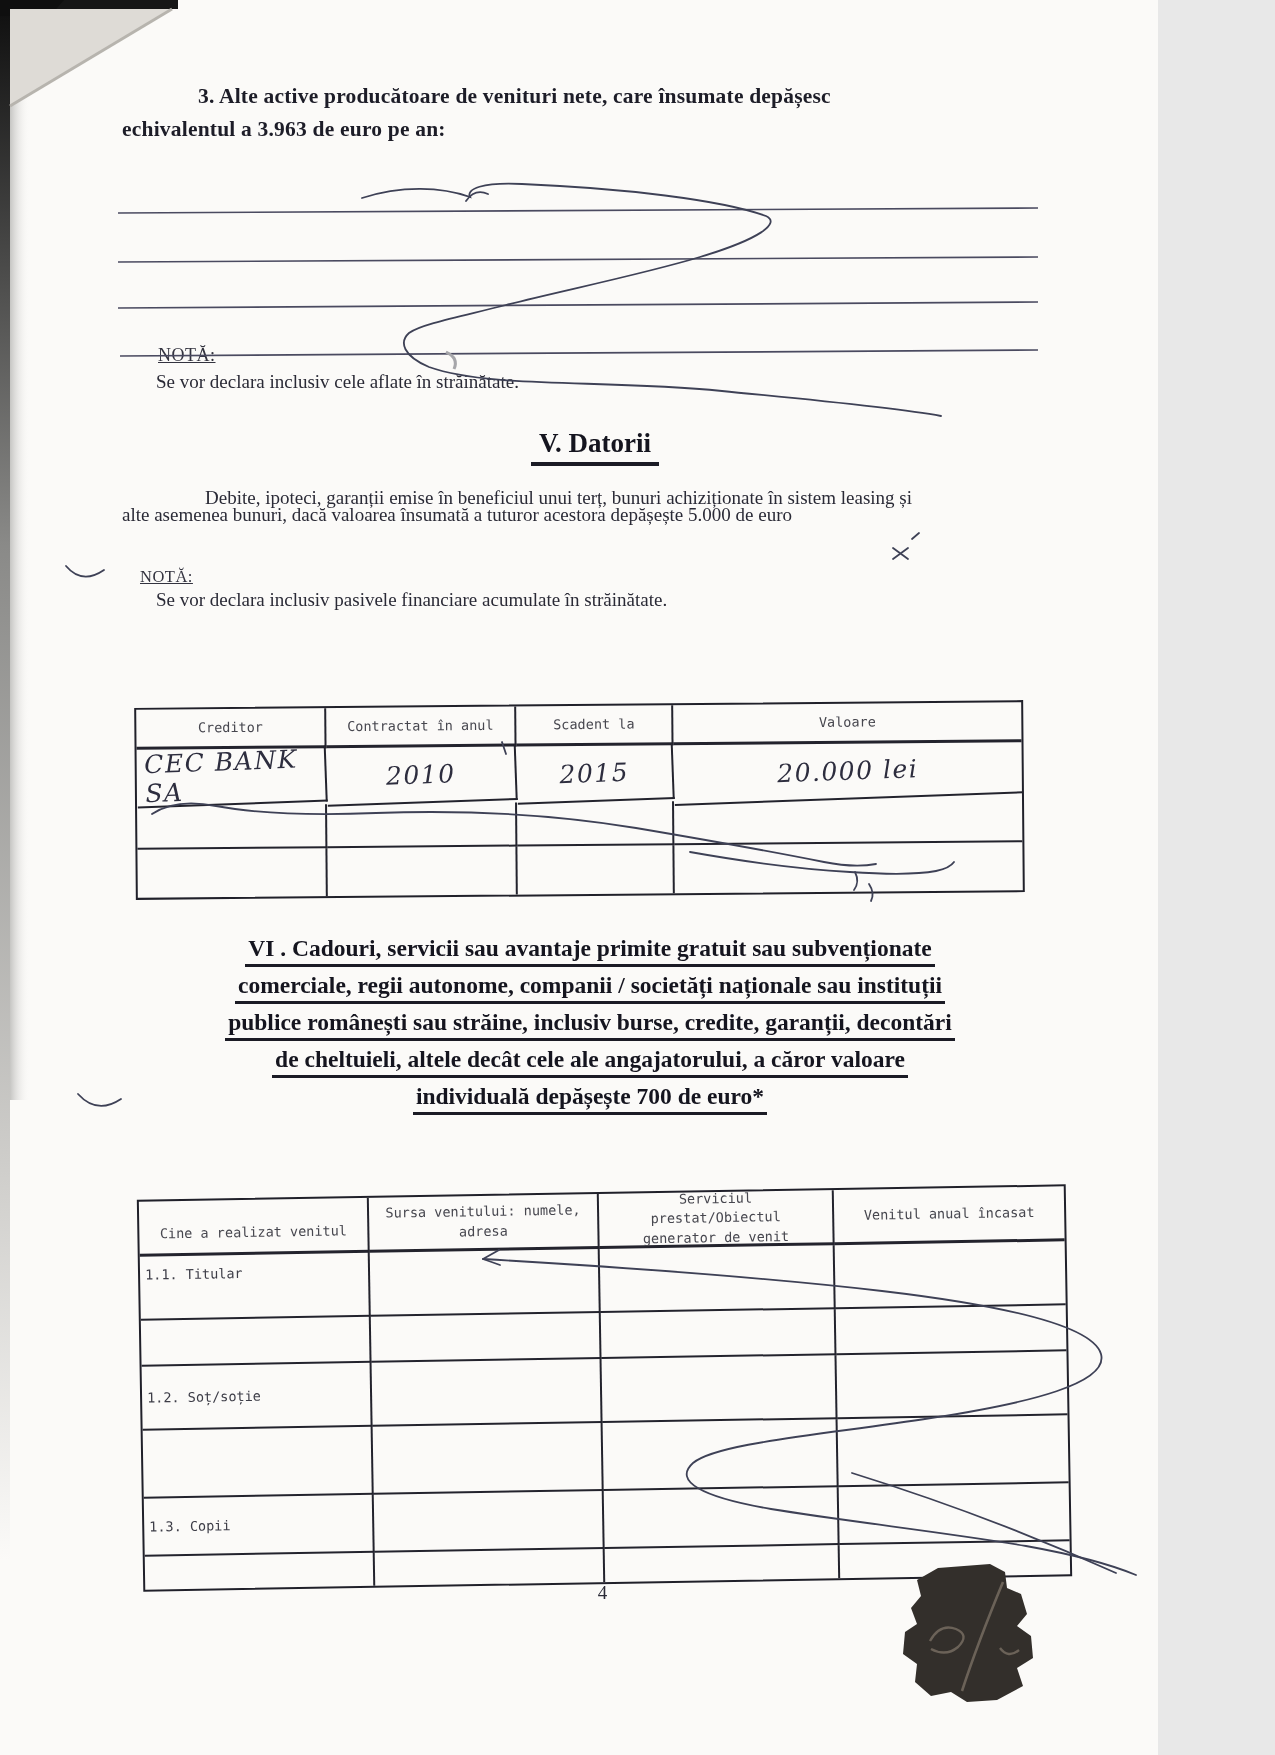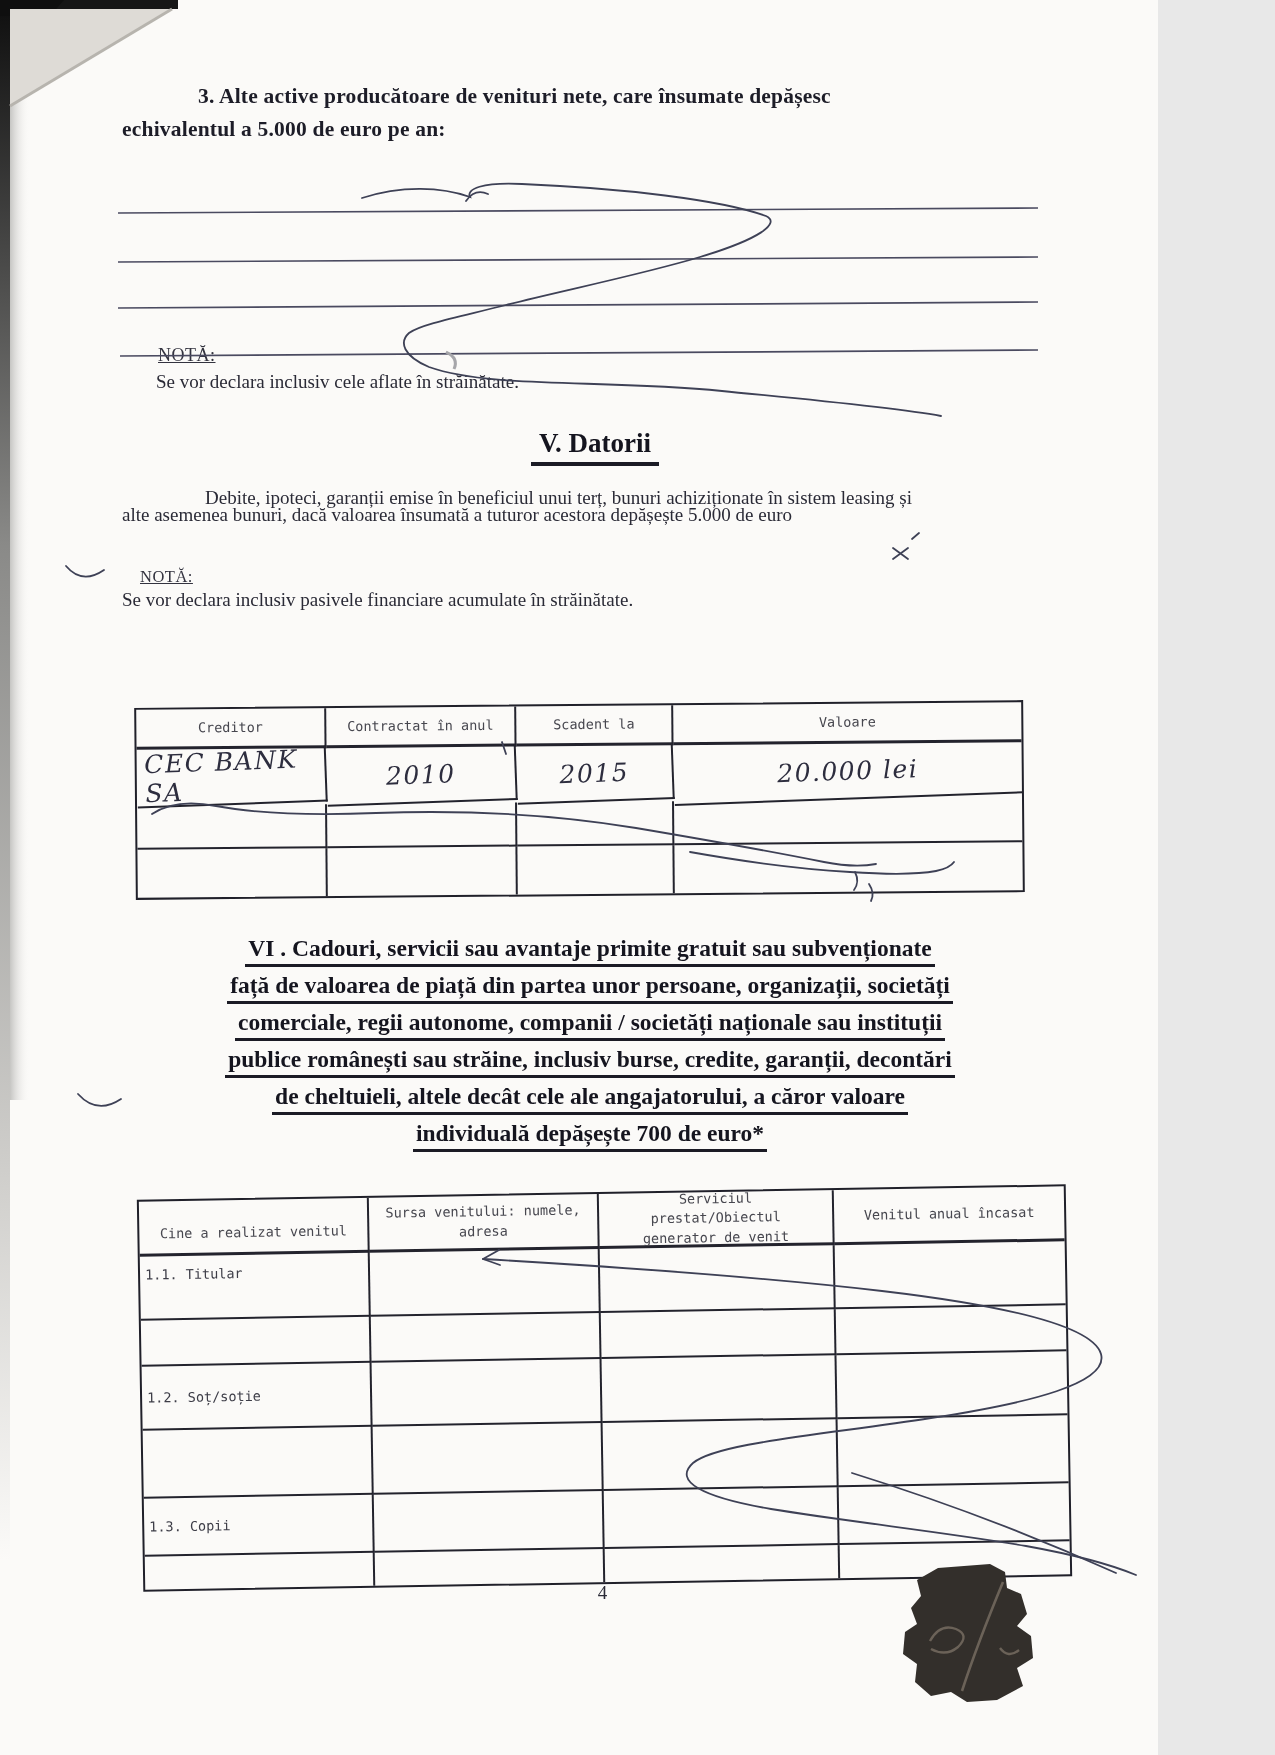--- a/index.html
+++ b/index.html
@@ -56,33 +56,33 @@
     </defs>
     <rect x="0" y="0" width="10" height="1560" fill="url(#lg1)"></rect>
     <rect x="10" y="0" width="20" height="1100" fill="url(#lg2)"></rect>
     <rect x="0" y="0" width="178" height="9" fill="#161616"></rect>
     <polygon points="0,0 64,0 50,16 0,16" fill="#0f0f0f"></polygon>
     <polygon points="10,9 172,9 10,106" fill="#dedbd6"></polygon>
     <line x1="172" y1="9" x2="10" y2="106" stroke="#b7b4ae" stroke-width="3"></line>
   </svg>
 
   <div class="abs h3line" style="left:198px;top:84px;">3. Alte active producătoare de venituri nete, care însumate depășesc</div>
-  <div class="abs h3line" style="left:122px;top:117px;">echivalentul a 5.000 de euro pe an:</div>
+  <div class="abs h3line" style="left:122px;top:117px;">echivalentul a 3.963 de euro pe an:</div>
 
   <div class="abs nota-label" style="left:158px;top:345px;">NOTĂ:</div>
   <div class="abs nota-text" style="left:156px;top:371px;">Se vor declara inclusiv cele aflate în străinătate.</div>
 
   <div class="abs v-title">
     <span>V. Datorii</span>
   </div>
   <div class="abs body-text" style="left:205px;top:487px;">Debite, ipoteci, garanții emise în beneficiul unui terț, bunuri achiziționate în sistem leasing și</div>
   <div class="abs body-text" style="left:122px;top:504px;">alte asemenea bunuri, dacă valoarea însumată a tuturor acestora depășește 5.000 de euro</div>
 
   <div class="abs nota-label" style="left:140px;top:567px;font-size:16.5px;">NOTĂ:</div>
-  <div class="abs nota-text" style="left:122px;top:589px;text-align:center;">Se vor declara inclusiv pasivele financiare acumulate în străinătate.</div>
+  <div class="abs nota-text" style="left:156px;top:589px;text-align:center;">Se vor declara inclusiv pasivele financiare acumulate în străinătate.</div>
 
   <div class="tbl" style="left:135px;top:704px;grid-template-columns:190px 190px 157px 348px;grid-template-rows:40px 56px 44px 48px;transform:rotate(-0.5deg);">
     <div class="c th hb">Creditor</div>
     <div class="c th hb">Contractat în anul</div>
     <div class="c th hb">Scadent la</div>
     <div class="c th hb noR">Valoare</div>
 
     <div class="c hand pad">CEC BANK SA</div>
     <div class="c hand mid">2010</div>
     <div class="c hand mid">2015</div>
@@ -94,21 +94,20 @@
     <div class="c noR"></div>
 
     <div class="c noB"></div>
     <div class="c noB"></div>
     <div class="c noB"></div>
     <div class="c noR noB"></div>
   </div>
 
   <div class="abs vi-block">
     <span class="vi-line"><span>VI .  Cadouri, servicii sau avantaje primite gratuit sau subvenționate</span></span>
-    <span class="vi-line"><span>față de valoarea de piață din partea unor persoane, organizații, societăți</span></span>
     <span class="vi-line"><span>comerciale, regii autonome, companii / societăți naționale sau instituții</span></span>
     <span class="vi-line"><span>publice românești sau străine, inclusiv burse, credite, garanții, decontări</span></span>
     <span class="vi-line"><span>de cheltuieli, altele decât cele ale angajatorului, a căror valoare</span></span>
     <span class="vi-line"><span>individuală depășește 700 de euro*</span></span>
   </div>
 
   <div class="tbl" style="left:140px;top:1192px;grid-template-columns:230px 230px 235px 230px;grid-template-rows:55px 64px 46px 64px 68px 58px 33px;transform:rotate(-0.95deg);">
     <div class="c th hb low">Cine a realizat venitul</div>
     <div class="c th hb">Sursa venitului: numele,
 adresa</div>

